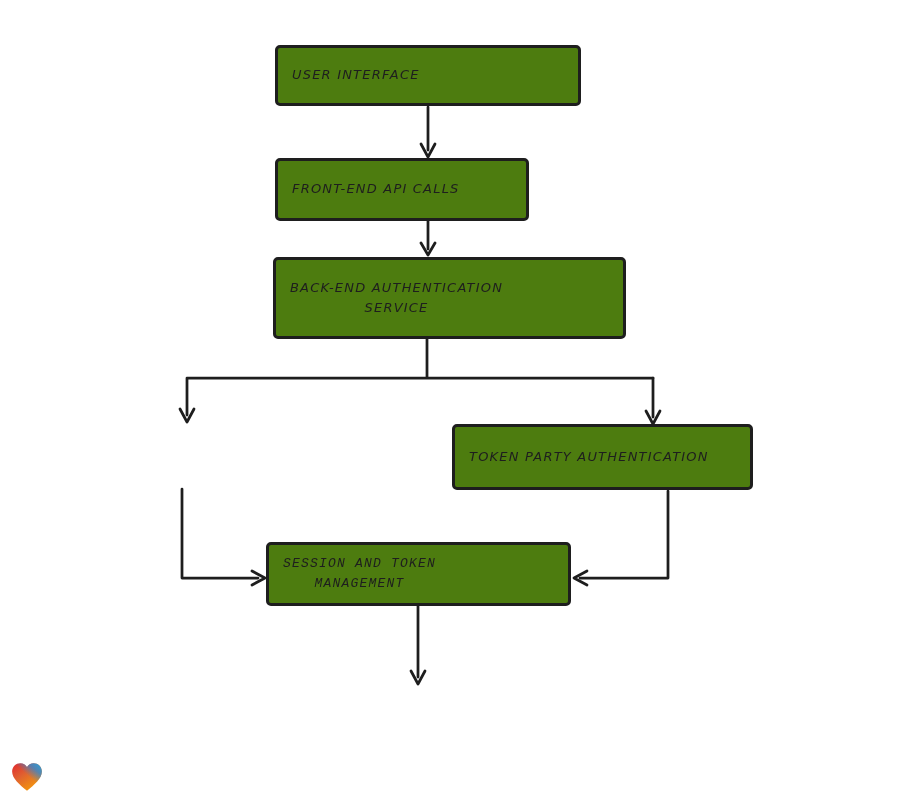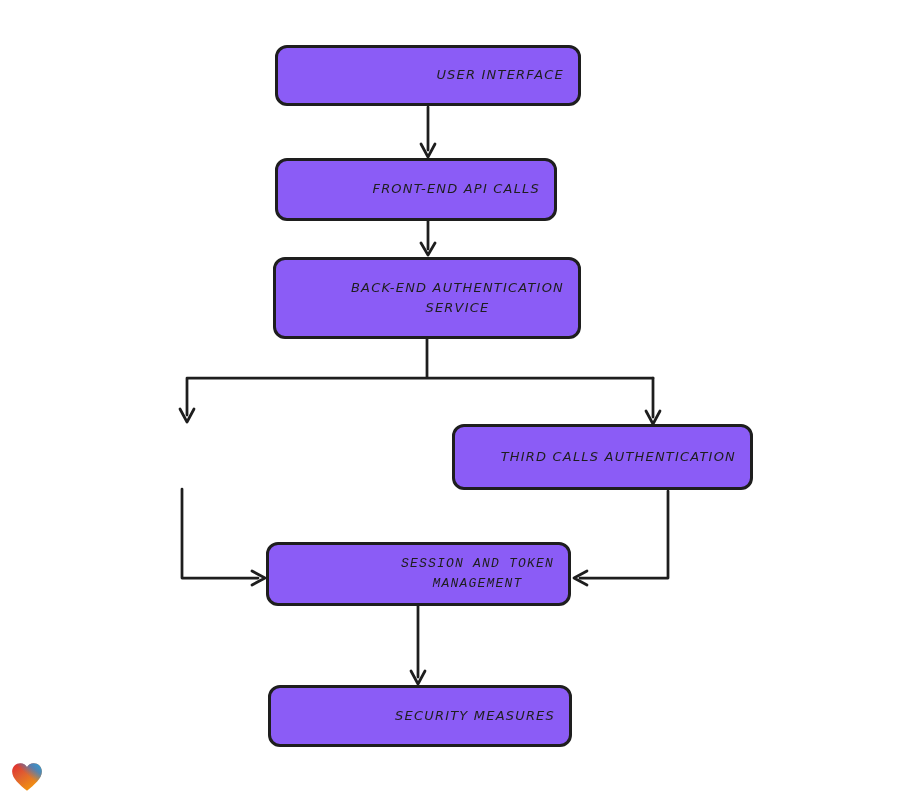--- a/index.html
+++ b/index.html
@@ -11,26 +11,26 @@
     position: relative;
     width: 911px;
     height: 810px;
     background: #ffffff;
     overflow: hidden;
     font-family: "DejaVu Sans", sans-serif;
   }
   .node {
     position: absolute;
     box-sizing: border-box;
-    background: #8b5cf6;
+    background: #4d7c0f;
     border: 3.5px solid #1e1e1e;
-    border-radius: 12px;
+    border-radius: 5px;
     display: flex;
     align-items: center;
-    justify-content: flex-end;
+    justify-content: flex-start;
     z-index: 2;
   }
   .node .label {
     font-style: italic;
     font-size: 13px;
     letter-spacing: 1.2px;
     line-height: 1.55;
     color: #1e1e1e;
     text-align: center;
     white-space: pre-line;
@@ -91,42 +91,39 @@
     <g>
       <path d="M418 606 L418 677"></path>
       <polyline points="411,671 418,684 425,671"></polyline>
     </g>
   </svg>
 
   <div class="node" style="left:275px; top:45px; width:306px; height:61px;">
     <span class="label">USER INTERFACE</span>
   </div>
 
-  <div class="node" style="left:275px; top:158px; width:282px; height:63px;">
+  <div class="node" style="left:275px; top:158px; width:254px; height:63px;">
     <span class="label">FRONT-END API CALLS</span>
   </div>
 
-  <div class="node" style="left:273px; top:257px; width:308px; height:82px;padding-left:18px;">
+  <div class="node" style="left:273px; top:257px; width:353px; height:82px;">
     <span class="label">BACK-END AUTHENTICATION
 SERVICE</span>
   </div>
 
 
   <div class="node" style="left:452px; top:424px; width:301px; height:66px;">
-    <span class="label">THIRD CALLS AUTHENTICATION</span>
+    <span class="label">TOKEN PARTY AUTHENTICATION</span>
   </div>
 
   <div class="node" style="left:266px; top:542px; width:305px; height:64px;font-family:Liberation Mono, monospace;">
     <span class="label">SESSION AND TOKEN
 MANAGEMENT</span>
   </div>
 
-  <div class="node" style="left:268px; top:685px; width:304px; height:62px;">
-    <span class="label">SECURITY MEASURES</span>
-  </div>
 
   <svg class="logo" viewBox="0 0 32 30">
     <defs>
       <linearGradient id="heartBase" x1="0" y1="0" x2="0.7" y2="1">
         <stop offset="0" stop-color="#e2282e"></stop>
         <stop offset="0.45" stop-color="#e06130"></stop>
         <stop offset="1" stop-color="#f59b0a"></stop>
       </linearGradient>
       <linearGradient id="heartBlue" x1="1" y1="0.05" x2="0.3" y2="0.8">
         <stop offset="0" stop-color="#2aa2d8"></stop>

